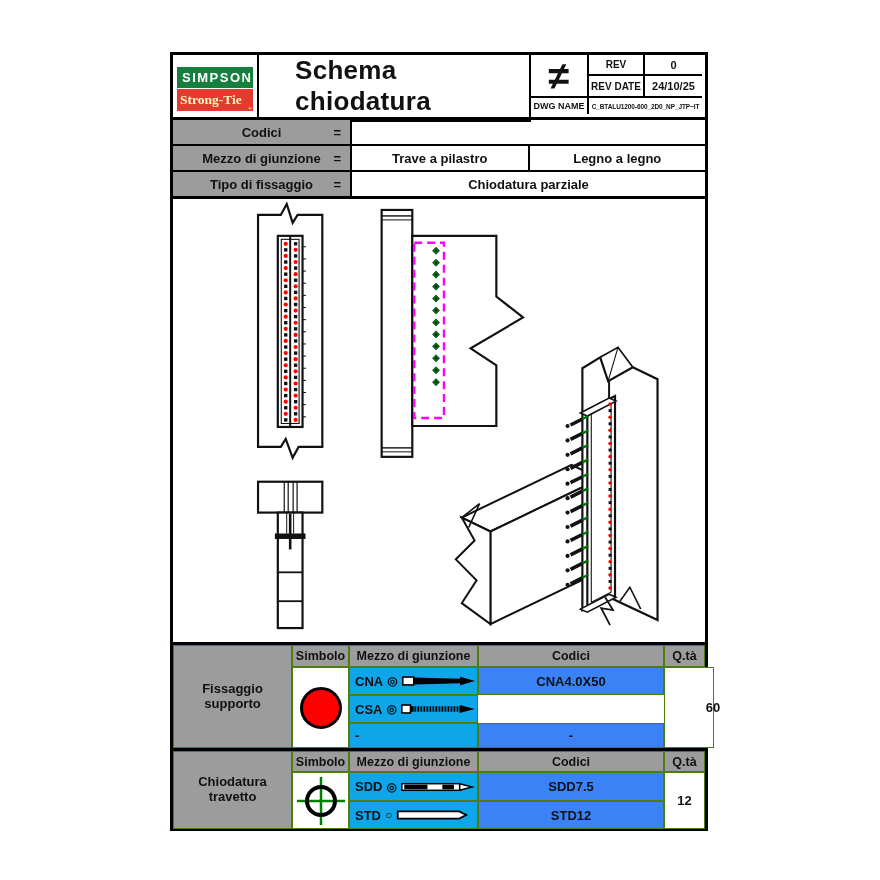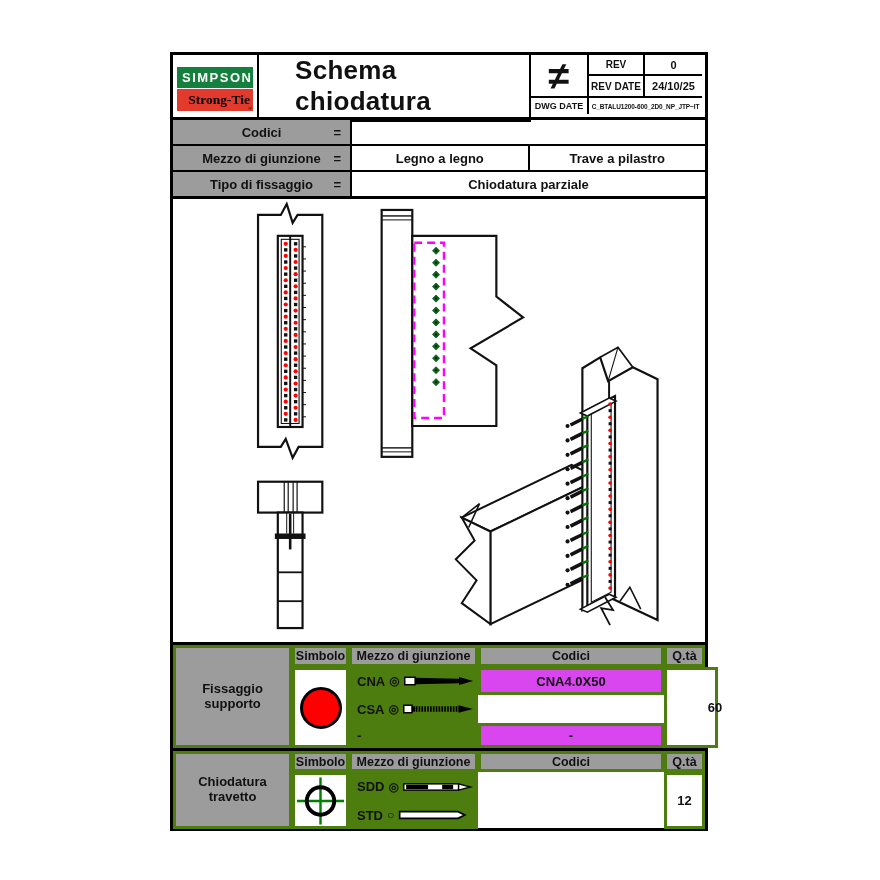--- a/index.html
+++ b/index.html
@@ -3,21 +3,21 @@
 <meta charset="utf-8">
 <style>
   html,body{margin:0;padding:0;background:#fff;}
   body{width:880px;height:880px;position:relative;font-family:"Liberation Sans",sans-serif;color:#111;}
   .sheet{position:absolute;left:170px;top:52px;width:538px;height:779px;border:3px solid #000;box-sizing:border-box;background:#fff;display:flex;flex-direction:column;}
 
   
   .hdr{display:grid;grid-template-columns:86px 272px 174px;height:62px;border-bottom:3px solid #000;flex:0 0 auto;}
   .logo-cell{border-right:2px solid #000;display:flex;flex-direction:column;justify-content:center;align-items:center;gap:1px;}
   .logo-black{background:#15803d;color:#fff;font-weight:700;font-size:13px;letter-spacing:1.5px;padding:3px 5px;width:66px;text-align:center;}
-  .logo-red{background:#e23b2e;color:#000000;font-family:"Liberation Serif",serif;font-weight:700;font-size:13.5px;padding:3px 3px;width:70px;text-align:right;position:relative;}
+  .logo-red{background:#e23b2e;color:#fef9c3;font-family:"Liberation Serif",serif;font-weight:700;font-size:13.5px;padding:3px 3px;width:70px;text-align:left;position:relative;}
   .logo-red .reg{position:absolute;right:1px;bottom:0;font-size:5px;}
   .title-cell{border-right:2px solid #000;display:flex;align-items:center;justify-content:center;padding-left:28px;}
   .title{font-size:26px;font-weight:700;letter-spacing:.3px;border-bottom:2.5px solid #000;padding:0 8px 3px;}
   .rev-block{display:grid;grid-template-columns:58px 56px 57px;grid-template-rows:21px 22px 16px;font-weight:700;}
   .rev-block>div{display:flex;align-items:center;justify-content:center;border-left:0;}
   .sym-cell{grid-row:1/3;grid-column:1;font-size:38px;font-weight:700;border-right:2px solid #000;border-bottom:2px solid #000;line-height:0;}
   .rl{font-size:10px;border-right:2px solid #000;border-bottom:2px solid #000;}
   .rv{font-size:11px;border-bottom:2px solid #000;}
   .dwg-l{grid-row:3;grid-column:1;font-size:9px;border-right:2px solid #000;border-bottom:0;}
   .dwg-v{grid-row:3;grid-column:2/4;font-size:6.5px;letter-spacing:-.1px;border-bottom:0;}
@@ -31,28 +31,28 @@
   .ival{flex:1;display:flex;align-items:center;justify-content:center;font-weight:700;font-size:13px;}
   .ival + .ival{border-left:2px solid #000;}
 
   
   .draw{height:443px;border-bottom:3px solid #000;flex:0 0 auto;overflow:hidden;background:#fff;}
 
   
   .ftable{display:grid;grid-template-columns:119px 57px 129px 186px 41px;flex:0 0 auto;}
   .ft1{grid-template-rows:22px 28px 28px 25px;border-bottom:3px solid #000;}
   .ft2{grid-template-rows:21px 29px 28px;}
-  .ftable>div{border:3px solid #4d7c0f;display:flex;align-items:center;justify-content:center;box-sizing:border-box;}
+  .ftable>div{border:1px solid #4d7c0f;display:flex;align-items:center;justify-content:center;box-sizing:border-box;}
   .gcell{background:#9c9c9c;grid-column:1;font-weight:700;font-size:13px;text-align:center;line-height:1.15;}
   .gcell span{display:block;max-width:72px;}
   .hcell{background:#9c9c9c;font-weight:700;font-size:12.5px;}
   .symcell{background:#fff;}
-  .mez{justify-content:flex-start !important;padding-left:5px;gap:4px;font-weight:700;font-size:13px;background:#4d7c0f;}
+  .mez{justify-content:flex-start !important;padding-left:5px;gap:4px;font-weight:700;font-size:13px;background:#0ea5e9;}
   .mez .washer{font-size:12px;line-height:1;}
-  .cod{font-weight:700;font-size:13px;background:#d946ef;}
+  .cod{font-weight:700;font-size:13px;background:#3b82f6;}
   .qty{font-weight:700;font-size:13px;background:#fff;}
   .redcirc{width:36px;height:36px;border-radius:50%;background:#ff0000;border:3px solid #000;}
   .t1sym{grid-row:2/5;grid-column:2;}
   .t1qty{grid-row:2/5;grid-column:5;padding-left:48px;}
   .t2sym{grid-row:2/4;grid-column:2;}
   .t2qty{grid-row:2/4;grid-column:5;}
   .g1{grid-row:1/5;}
   .g2{grid-row:1/4;}
 </style>
 </head>
@@ -67,39 +67,39 @@
     </div>
     <div class="title-cell">
       <span class="title">Schema chiodatura</span>
     </div>
     <div class="rev-block">
       <div class="sym-cell">≠</div>
       <div class="rl">REV</div>
       <div class="rv">0</div>
       <div class="rl">REV DATE</div>
       <div class="rv">24/10/25</div>
-      <div class="rl dwg-l">DWG DATE</div>
+      <div class="rl dwg-l">DWG NAME</div>
       <div class="rv dwg-v">C_BTALU1200-600_2D0_NP_JTP~IT</div>
     </div>
   </div>
 
   <div class="irow">
     <div class="ilabel">
         <span>Codici</span>
         <span class="eq">=</span>
       </div>
   </div>
   <div class="irow">
     <div class="ilabel">
         <span>Mezzo di giunzione</span>
         <span class="eq">=</span>
       </div>
     <div class="ivals">
+      <div class="ival">Trave a pilastro</div>
       <div class="ival">Legno a legno</div>
-      <div class="ival">Trave a pilastro</div>
     </div>
   </div>
   <div class="irow last">
     <div class="ilabel">
         <span>Tipo di fissaggio</span>
         <span class="eq">=</span>
       </div>
     <div class="ivals">
         <div class="ival">Chiodatura parziale</div>
       </div>
@@ -393,25 +393,27 @@
     <div class="mez" style="grid-row:2;grid-column:3">
       <span>SDD</span>
         <span class="washer">◎</span>
       <svg width="92" height="16" viewBox="0 0 92 16">
         <rect x="1" y="4" width="70" height="8" fill="#fff" stroke="#000" stroke-width="1.8"></rect>
         <rect x="4" y="5.2" width="28" height="5.6" fill="#000"></rect>
         <rect x="50" y="5.2" width="14" height="5.6" fill="#000"></rect>
         <polygon points="71,4 86,8 71,12" fill="#fff" stroke="#000" stroke-width="1.8"></polygon>
       </svg>
     </div>
+    <div class="cod" style="grid-row:2;grid-column:4">SDD7.5</div>
 
     <div class="mez" style="grid-row:3;grid-column:3">
       <span>STD</span>
         <span class="washer">○</span>
       <svg width="92" height="16" viewBox="0 0 92 16">
         <path d="M2,4 L72,4 L80,8 L72,12 L2,12 Z" fill="#fff" stroke="#000" stroke-width="2"></path>
       </svg>
     </div>
+    <div class="cod" style="grid-row:3;grid-column:4">STD12</div>
 
     <div class="qty t2qty">12</div>
   </div>
 
 </div>
 
 </body></html>

